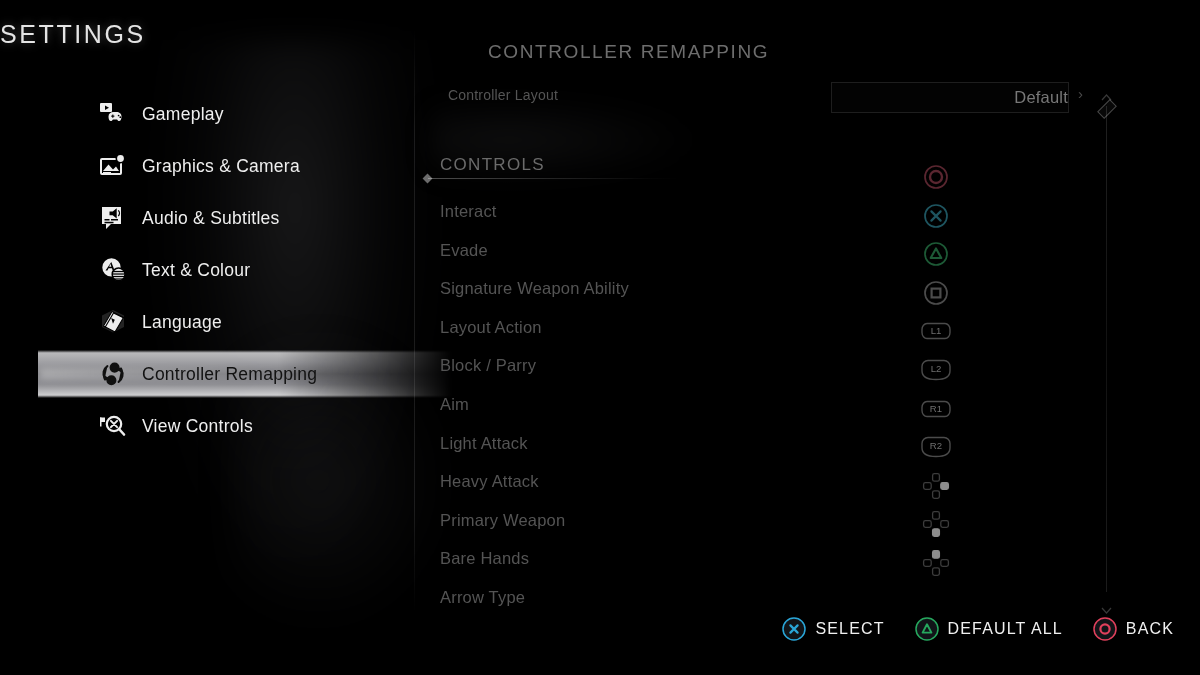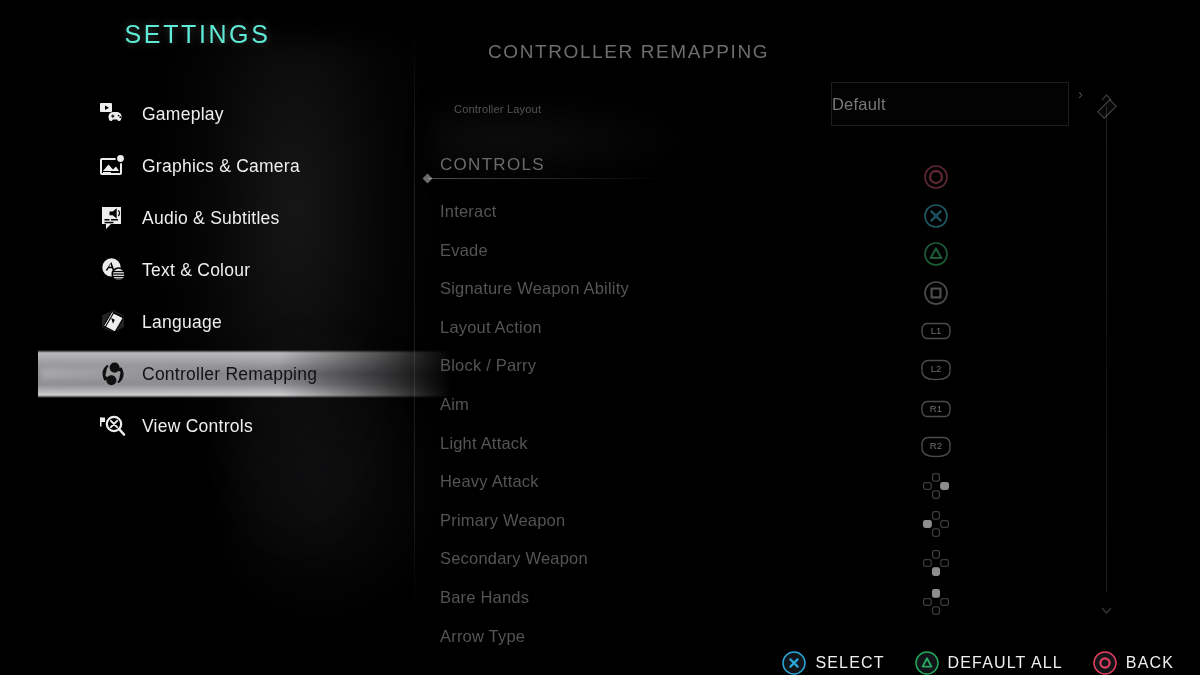--- a/index.html
+++ b/index.html
@@ -30,23 +30,23 @@
     filter:blur(12px); pointer-events:none;
   }
   .panel-edge {
     position:absolute; left:414px; top:28px; width:1px; height:585px;
     background:linear-gradient(to bottom, rgba(255,255,255,0) 0%, rgba(255,255,255,.10) 18%, rgba(255,255,255,.10) 82%, rgba(255,255,255,0) 100%);
   }
 
   
   #settings-title {
     position:absolute; left:0; top:20px; width:395px;
-    text-align:center;
+    text-align:left;
     font-size:25px; letter-spacing:2.6px; font-weight:400;
-    color:#5eead4;
+    color:#e5e5e5;
     text-shadow:0 0 10px rgba(255,255,255,.28);
   }
 
   #sidebar { position:absolute; left:16px; top:88px; width:414px;padding-left:22px; }
   .side-item {
     position:relative; height:52px;
     display:flex; align-items:center;
     padding-left:60px;
   }
   .side-item .s-ico {
@@ -87,26 +87,26 @@
   .side-item.selected .s-ico svg * { fill:#111 !important; stroke:#111 !important; }
 
   
   #panel { position:absolute; left:414px; top:0; width:786px; height:675px; }
   #panel-title {
     position:absolute; left:74px; top:41px;
     font-size:19px; letter-spacing:1.6px; color:#6d6d6d;
   }
 
   .layout-row { position:absolute; left:26px; top:84px; width:700px; height:30px; }
-  .layout-label { position:absolute; left:14px; top:3px; font-size:11px; color:#555; letter-spacing:.2px;margin-top:16px; }
+  .layout-label { position:absolute; left:8px; top:3px; font-size:14px; color:#555; letter-spacing:.2px; }
   .layout-box {
-    position:absolute; left:391px; top:-2px; width:238px; height:44px;
+    position:absolute; left:391px; top:-2px; width:238px; height:31px;
     border:1px solid rgba(255,255,255,.11);
     background:rgba(255,255,255,.012);
-    display:flex; align-items:center; justify-content:flex-start;
+    display:flex; align-items:center; justify-content:flex-end;
   }
   .layout-value { font-size:16.5px; color:#787878; letter-spacing:.2px; }
   .layout-chevron {
     position:absolute; left:638px; top:2px;
     font-size:15px; color:#4a4a4a; line-height:1;
   }
 
   .section-head { position:absolute; left:26px; top:119px; width:420px;margin-top:36px; }
   .section-head .sh-text { font-size:17px; letter-spacing:1.3px; color:#6b6b6b; }
   .section-head .sh-rule {
@@ -141,21 +141,21 @@
   .sb-thumb {
     position:absolute; left:0.5px; top:12px; width:10px; height:18px;
     border:1px solid rgba(255,255,255,.26);
     background:rgba(255,255,255,.03);
     transform:rotate(45deg);
   }
 
   
   #footer {
     position:absolute; left:0; bottom:0; width:1200px; height:58px;
-    display:flex; align-items:flex-end; justify-content:flex-end;
+    display:flex; align-items:flex-start; justify-content:flex-end;
     padding-right:26px; gap:30px;padding-left:36px;
   }
   .fbtn { display:flex; align-items:center; gap:9px; }
   .fbtn .f-ico { width:24px; height:24px; flex:0 0 24px; }
   .fbtn .f-label {
     font-size:16px; letter-spacing:1.15px; color:#f0f0f0; font-weight:400;
   }
 </style>
 </head>
 <body>
@@ -362,31 +362,20 @@
           <span class="ctrl-glyph">
             <svg width="30" height="30" viewBox="0 0 30 30">
         <rect x="11.6" y="2.6" width="6.8" height="7.6" rx="1.8" fill="none" stroke="#3c3c3c" stroke-width="1.3"></rect>
         <rect x="11.6" y="19.8" width="6.8" height="7.6" rx="1.8" fill="none" stroke="#3c3c3c" stroke-width="1.3"></rect>
         <rect x="2.6" y="11.6" width="7.6" height="6.8" rx="1.8" fill="none" stroke="#3c3c3c" stroke-width="1.3"></rect>
         <rect x="19.8" y="11.6" width="7.6" height="6.8" rx="1.8" fill="#8d8d8d" stroke="#8d8d8d" stroke-width="1.3"></rect>
       </svg>
           </span>
         </div>
         <div class="ctrl-row">
-          <span class="ctrl-name">Secondary Weapon</span>
-          <span class="ctrl-glyph">
-            <svg width="30" height="30" viewBox="0 0 30 30">
-        <rect x="11.6" y="2.6" width="6.8" height="7.6" rx="1.8" fill="none" stroke="#3c3c3c" stroke-width="1.3"></rect>
-        <rect x="11.6" y="19.8" width="6.8" height="7.6" rx="1.8" fill="none" stroke="#3c3c3c" stroke-width="1.3"></rect>
-        <rect x="2.6" y="11.6" width="7.6" height="6.8" rx="1.8" fill="#8d8d8d" stroke="#8d8d8d" stroke-width="1.3"></rect>
-        <rect x="19.8" y="11.6" width="7.6" height="6.8" rx="1.8" fill="none" stroke="#3c3c3c" stroke-width="1.3"></rect>
-      </svg>
-          </span>
-        </div>
-        <div class="ctrl-row">
           <span class="ctrl-name">Bare Hands</span>
           <span class="ctrl-glyph">
             <svg width="30" height="30" viewBox="0 0 30 30">
         <rect x="11.6" y="2.6" width="6.8" height="7.6" rx="1.8" fill="none" stroke="#3c3c3c" stroke-width="1.3"></rect>
         <rect x="11.6" y="19.8" width="6.8" height="7.6" rx="1.8" fill="#8d8d8d" stroke="#8d8d8d" stroke-width="1.3"></rect>
         <rect x="2.6" y="11.6" width="7.6" height="6.8" rx="1.8" fill="none" stroke="#3c3c3c" stroke-width="1.3"></rect>
         <rect x="19.8" y="11.6" width="7.6" height="6.8" rx="1.8" fill="none" stroke="#3c3c3c" stroke-width="1.3"></rect>
       </svg>
           </span>
         </div>

